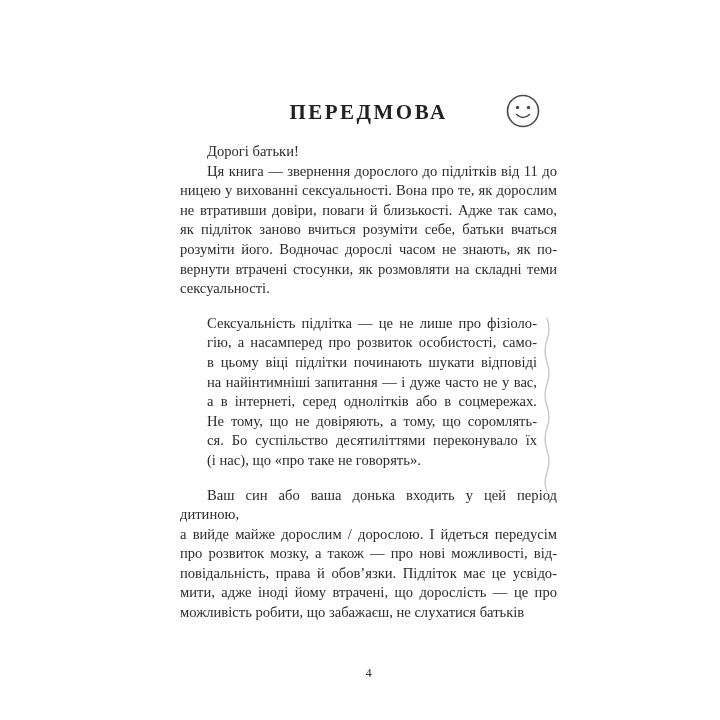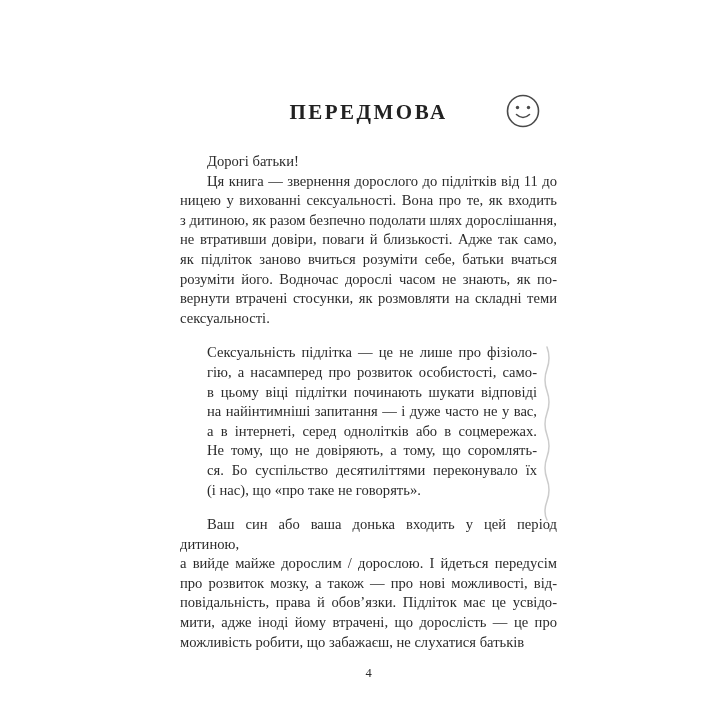--- a/index.html
+++ b/index.html
@@ -32,21 +32,21 @@
   }
   .smiley {
     position: absolute;
     top: -8px;
     left: 324px;
     width: 38px;
     height: 38px;
   }
   .text-block {
     position: absolute;
-    top: 152px;
+    top: 142px;
     left: 180px;
     width: 377px;
     font-size: 14.6px;
     line-height: 19.6px;
   }
   .greeting {
     margin: 0;
     text-indent: 27px;
   }
   .para { margin: 0; }
@@ -102,22 +102,21 @@
       </svg>
     </span>
   </header>
 
   <main class="text-block">
 
     <p class="greeting">Дорогі батьки!</p>
 
     <div class="para indent-first">
         <div class="line">Ця книга — звернення дорослого до підлітків від 11 до</div>
-        <div class="line">ницею у вихованні сексуальності. Вона про те, як входить</div>
-        <div class="line">з дитиною, як разом безпечно подолати шлях дорослішання,</div>
+        <div class="line">ницею у вихованні сексуальності. Вона про те, як дорослим</div>
         <div class="line">не втративши довіри, поваги й близькості. Адже так само,</div>
         <div class="line">як підліток заново вчиться розуміти себе, батьки вчаться</div>
         <div class="line">розуміти його. Водночас дорослі часом не знають, як по-</div>
         <div class="line">вернути втрачені стосунки, як розмовляти на складні теми</div>
         <div class="line last">сексуальності.</div>
       </div>
 
     <div class="quote-wrap">
       <div class="para quote">
           <div class="line">Сексуальність підлітка — це не лише про фізіоло-</div>

